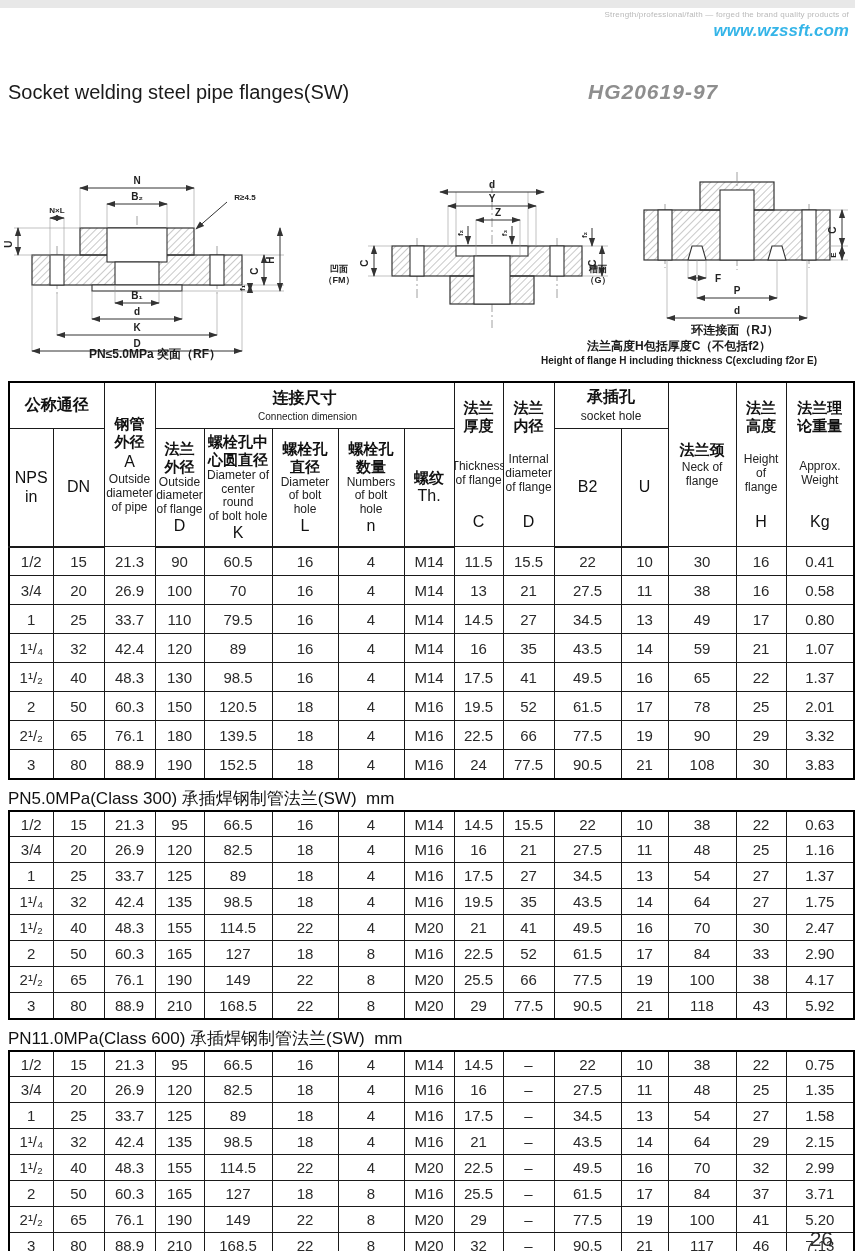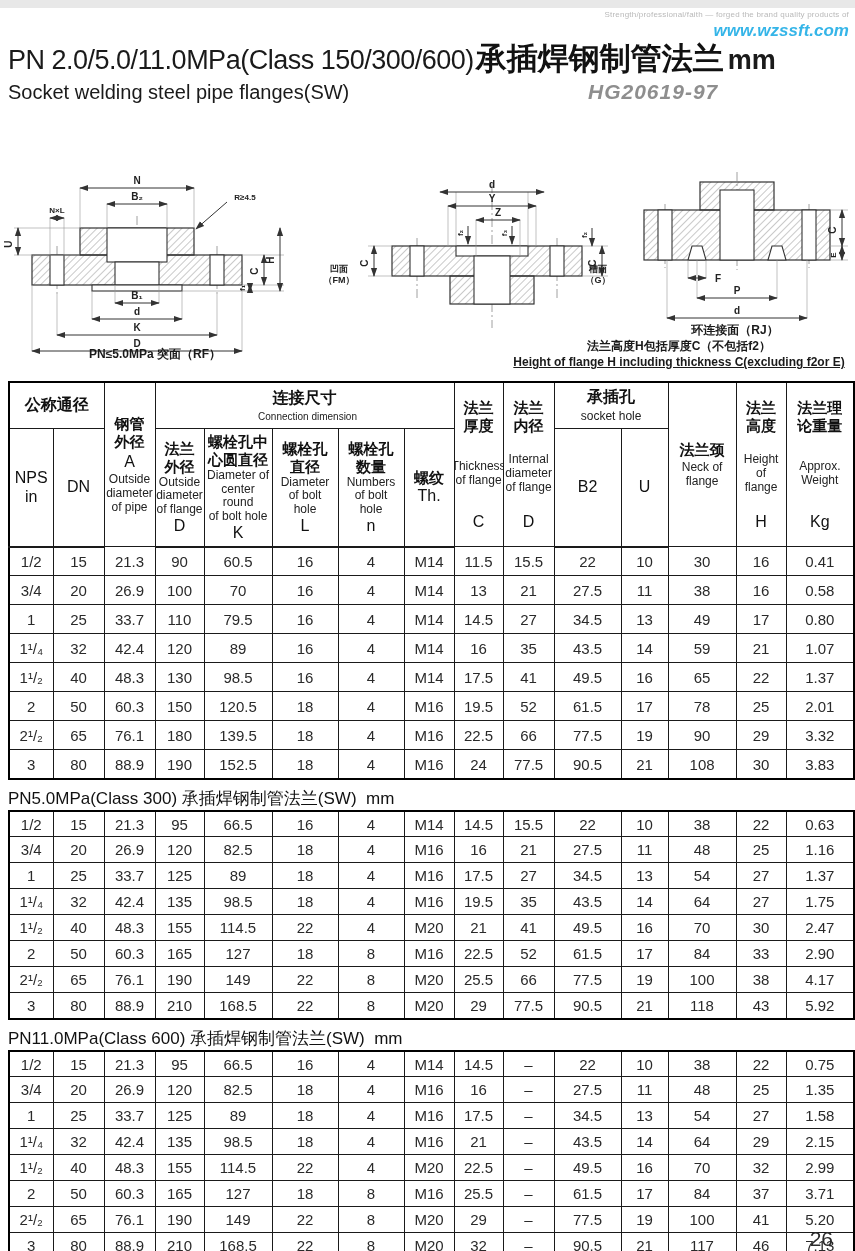--- a/index.html
+++ b/index.html
@@ -22,21 +22,21 @@
   .diagrams { position:absolute; top:150px; left:0; width:855px; height:222px; }
   .diagrams svg { position:absolute; }
   #d1 { left:2px;   top:2px;  }
   #d2 { left:352px; top:18px; }
   #d3 { left:612px; top:2px;  }
   .dcap { position:absolute; font-size:12px; font-weight:bold; text-align:center; color:#1a1a1a; }
   #cap1 { left:40px;  top:188px; width:230px; }
   #cap3 { left:640px; top:164px; width:190px; }
   .dnotes { position:absolute; left:505px; top:180px; width:348px; text-align:center; font-weight:bold; color:#1a1a1a; }
   .dnotes .n-cn { font-size:12px; }
-  .dnotes .n-en { font-size:12px;text-decoration:underline; }
+  .dnotes .n-en { font-size:10px; }
   .side-label { position:absolute; font-size:9px; font-weight:bold; text-align:center; white-space:pre-line; line-height:1.25; color:#222; }
   #fm-label { left:322px; top:106px; width:34px; }
   #g-label  { left:583px; top:106px; width:30px; }
   .metal { fill:url(#hatch); stroke:#333; stroke-width:1.2; }
   .voidw { fill:#fff; stroke:#333; stroke-width:1.1; }
   .cl  { stroke:#888; stroke-width:.8; stroke-dasharray:9 3 2 3; fill:none; }
   .dim { stroke:#333; stroke-width:1; fill:none; }
   .ext { stroke:#999; stroke-width:.6; fill:none; }
   .lbl { font-family:"Liberation Sans","DejaVu Sans",sans-serif; font-size:10px; font-weight:bold; fill:#222; text-anchor:middle; }
   .lbl-s { font-size:8px; }
@@ -78,21 +78,20 @@
       <path d="M0,1.5 L10,5 L0,8.5 z" fill="#333"></path>
     </marker>
   </defs>
 </svg>
 
 <div class="page">
 
   <div class="watermark">Strength/professional/faith — forged the brand quality products of</div>
   <div class="website">www.wzssft.com</div>
 
-  <h1 class="title"><span class="t-en">PN 2.0/5.0/11.0MPa(Class 150/300/600)</span><span class="t-cn">承插焊钢制管法兰</span><span class="t-unit">mm</span></h1>
   <div class="subtitle">Socket welding steel pipe flanges(SW)</div>
   <div class="standard">HG20619-97</div>
 
   <div class="diagrams">
 
     <svg id="d1" width="300" height="200" viewBox="0 0 300 200">
       <line class="cl" x1="135" y1="56" x2="135" y2="140"></line>
       <line class="cl" x1="55" y1="86" x2="55" y2="134"></line>
       <line class="cl" x1="215" y1="86" x2="215" y2="134"></line>
       <rect class="metal" x="30" y="95" width="210" height="30"></rect>

